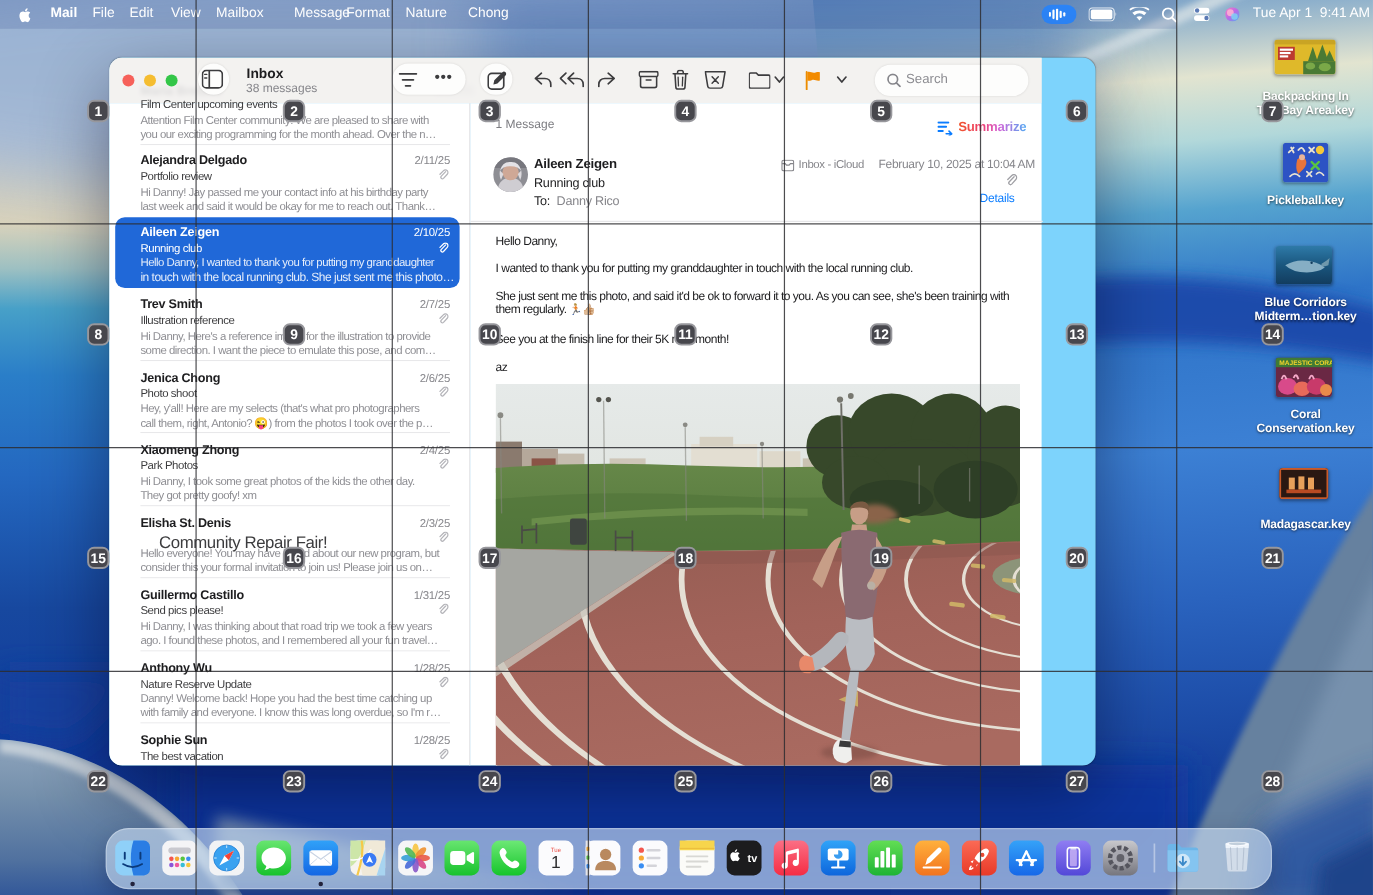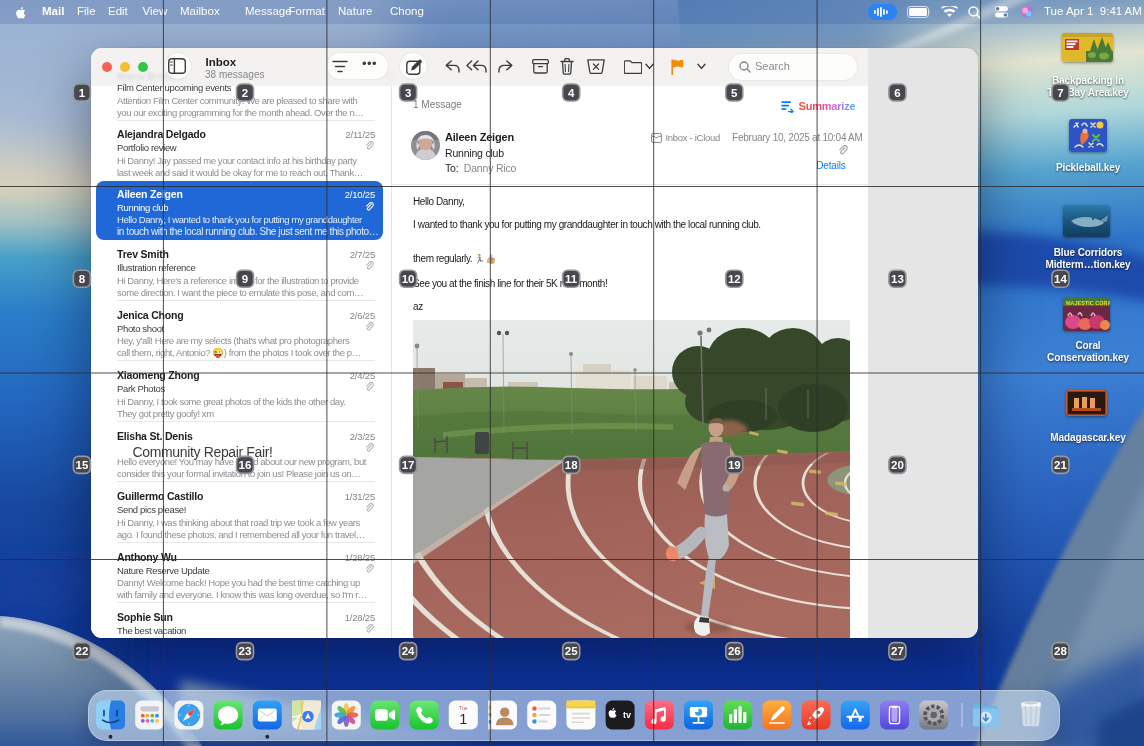--- a/index.html
+++ b/index.html
@@ -92,21 +92,21 @@
   <clipPath id="swooshclip">
       <path d="M0,616 C72,621 152,664 206,752 L0,752 Z"></path>
     </clipPath>
   <g clip-path="url(#swooshclip)">
     <rect x="0" y="610" width="560" height="140" fill="url(#slateL)"></rect>
     <path d="M0,617 C72,622 152,665 206,752 L190,752 C142,678 68,634 0,627 Z" fill="#c2cdd7" filter="url(#b4)"></path>
   </g>
   <path d="M180,680 C280,700 400,730 520,746 L180,746 Z" fill="url(#slateL)" filter="url(#b10)" opacity="0.85"></path>
 </svg>
 
-<div class="abs" id="menubar" style="left:0;top:0;width:1144px;height:24px;background:rgba(28,56,132,0.16);color:#fff;font-size:11.5px;">
+<div class="abs" id="menubar" style="left:0;top:0;width:980px;height:24px;background:rgba(28,56,132,0.16);color:#fff;font-size:11.5px;">
   <svg class="abs" style="left:15px;top:5.5px;" width="11" height="13" viewBox="0 0 12 14">
     <path fill="#fff" d="M9.7,7.4c0-1.6,1.3-2.4,1.4-2.4C10.4,4 9.3,3.9 8.9,3.9 7.9,3.8 7,4.5 6.5,4.5 6,4.5 5.2,3.9 4.4,3.9 3.3,4 2.3,4.6 1.8,5.5c-1.1,1.9-0.3,4.8 0.8,6.4 0.5,0.8 1.1,1.6 1.9,1.6 0.8,0 1.1-0.5 2-0.5 0.9,0 1.2,0.5 2,0.5 0.8,0 1.4-0.8 1.9-1.6 0.6-0.9 0.8-1.8 0.8-1.8S9.7,9.4 9.7,7.4zM8.1,2.8C8.5,2.3 8.8,1.6 8.7,0.9 8.1,0.9 7.4,1.3 7,1.8 6.6,2.2 6.3,3 6.4,3.6 7,3.7 7.7,3.3 8.1,2.8z"></path>
   </svg>
   <span class="abs" style="left:42px;top:5px;font-weight:bold;white-space:nowrap;">Mail</span>
   <span class="abs" style="left:77px;top:5px;">File</span>
   <span class="abs" style="left:108px;top:5px;">Edit</span>
   <span class="abs" style="left:142.5px;top:5px;">View</span>
   <span class="abs" style="left:180px;top:5px;">Mailbox</span>
   <span class="abs" style="left:245px;top:5px;">Message</span>
   <span class="abs" style="left:288.5px;top:5px;">Format</span>
@@ -240,22 +240,22 @@
         <rect x="16" y="7" width="5" height="11"></rect>
         <rect x="24" y="8" width="5" height="10"></rect>
       </g>
     <g fill="#b84a22">
         <rect x="6" y="18" width="29" height="3"></rect>
       </g>
   </svg>
   <div class="dlabel" style="left:1033px;top:432px;">Madagascar.key</div>
 </div>
 
-<div class="abs" id="mailwin" style="left:91px;top:48px;width:887px;height:590px;border-radius:11px;
-     background:#e5e5e5;box-shadow:0 22px 60px rgba(0,0,30,0.45), 0 0 1px rgba(0,0,0,0.35);overflow:hidden;">
+<div class="abs" id="mailwin" style="left:91px;top:48px;width:822px;height:590px;border-radius:11px;
+     background:#7dd3fc;box-shadow:0 22px 60px rgba(0,0,30,0.45), 0 0 1px rgba(0,0,0,0.35);overflow:hidden;">
 
   <div class="abs" id="toolbar" style="left:0;top:0;width:777px;height:38px;background:#f3f2f0;">
 
     <span class="abs" style="left:26px;top:22px;color:#7e7e85;font-size:10.5px;font-weight:bold;filter:blur(1.8px);opacity:0.75;">Maria Bretzke</span>
     <span class="abs" style="left:272px;top:22px;color:#9a9aa0;font-size:9.5px;filter:blur(2.5px);opacity:0.7;">2/12/25</span>
     <div class="abs" style="left:0;top:0;width:777px;height:38px;background:rgba(243,242,240,0.75);"></div>
 
     <span class="abs" style="left:11.2px;top:14px;width:10px;height:10px;border-radius:5px;background:#f6615a;"></span>
     <span class="abs" style="left:29.3px;top:14px;width:10px;height:10px;border-radius:5px;background:#f5bd30;"></span>
     <span class="abs" style="left:46.9px;top:14px;width:10px;height:10px;border-radius:5px;background:#33c648;"></span>
@@ -480,20 +480,21 @@
     <span class="abs" style="left:280px;top:46px;width:191px;text-align:right;font-size:10px;letter-spacing:-0.25px;color:#86868b;">February 10, 2025 at 10:04 AM</span>
     <svg class="abs" style="left:446px;top:59px;" width="10" height="11" viewBox="0 0 11 12">
       <path d="M7.8,2.4 L3.4,7 a1.5,1.5 0 0 0 2.2,2.2 L9.4,5 a2.6,2.6 0 0 0 -3.7,-3.7 L2,5" fill="none" stroke="#a0a0a5" stroke-width="1.2" stroke-linecap="round"></path>
     </svg>
     <span class="abs" style="left:398px;top:74px;width:56px;text-align:right;font-size:10px;letter-spacing:-0.2px;color:#0a7cff;">Details</span>
     <div class="abs" style="left:0;top:97.5px;width:477px;height:1px;background:#e6e6e8;"></div>
 
     <div class="abs" style="left:21.5px;top:0;width:455px;height:233px;font-size:10px;letter-spacing:-0.42px;color:#1c1c1e;white-space:nowrap;">
       <span class="abs" style="top:110px;">Hello Danny,</span>
       <span class="abs" style="top:133px;">I wanted to thank you for putting my granddaughter in touch with the local running club.</span>
+      <span class="abs" style="top:155.5px;">She just sent me this photo, and said it'd be ok to forward it to you. As you can see, she's been training with</span>
       <span class="abs" style="top:166.5px;">them regularly. <span style="font-size:9px;letter-spacing:0;">🏃🏼👍🏼</span></span>
       <span class="abs" style="top:191.5px;">See you at the finish line for their 5K next month!</span>
       <span class="abs" style="top:214.5px;">az</span>
     </div>
     <div class="abs" id="photo" style="left:21.5px;top:233.5px;width:437px;height:318.5px;">
       <svg width="437" height="319" viewBox="0 0 437 319">
         <defs>
           <linearGradient id="skyg" x1="0" y1="0" x2="0" y2="1">
             <stop offset="0" stop-color="#e6eae9"></stop>
               <stop offset="1" stop-color="#e0e4df"></stop>

